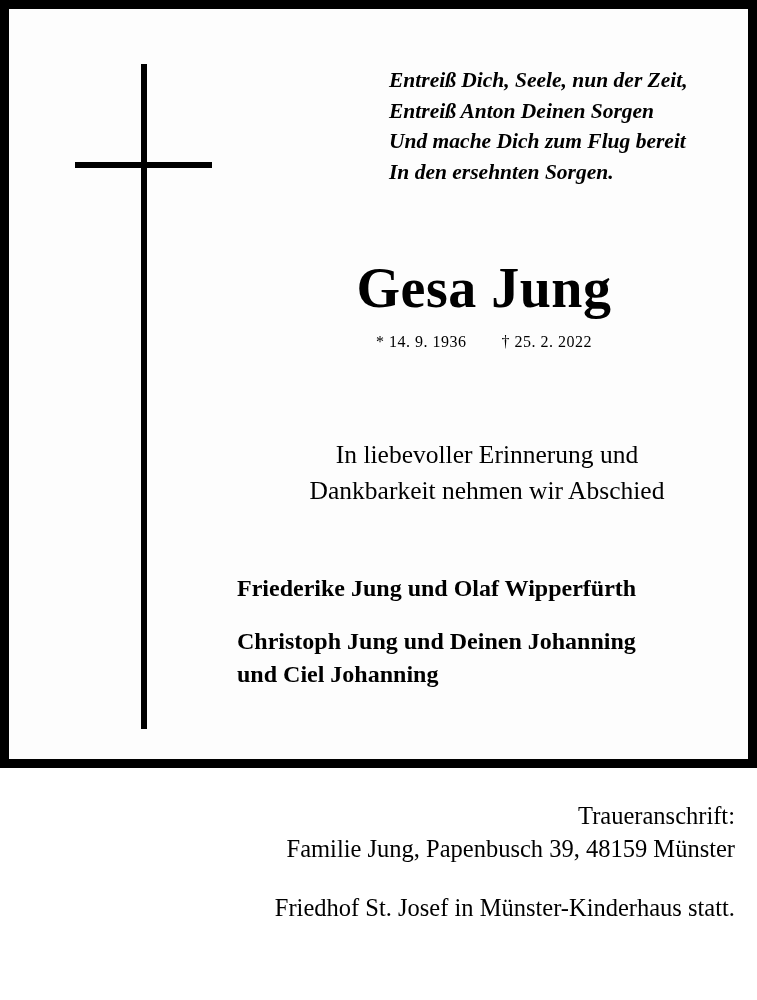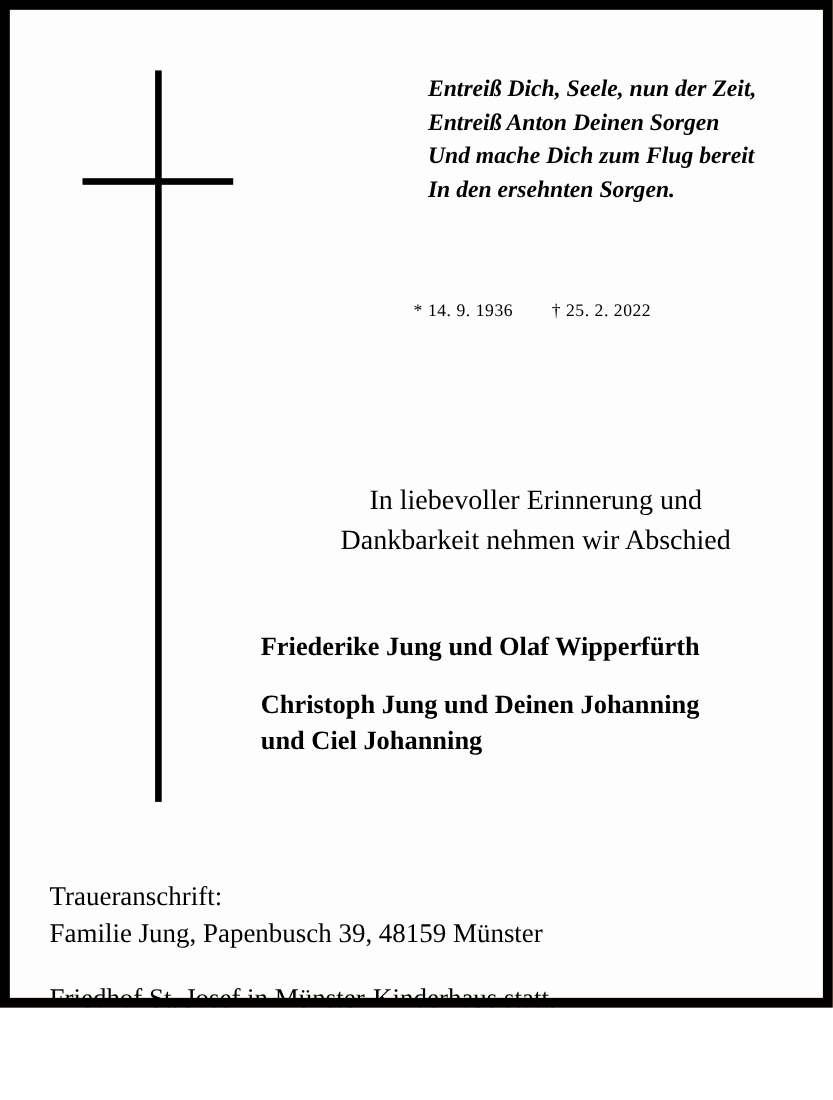--- a/index.html
+++ b/index.html
@@ -11,22 +11,22 @@
     width: 757px;
     height: 1000px;
     font-family: "Liberation Serif", serif;
     color: #000000;
     overflow: hidden;
   }
   .obituary {
     position: relative;
     box-sizing: border-box;
     width: 757px;
-    height: 916px;
-    background: #fdba74;
+    height: 768px;
+    background: #0c4a6e;
     border: 9px solid #000000;
     padding: 0;
   }
   .inner {
     position: relative;
     box-sizing: border-box;
     width: 100%;
     height: 100%;
     background: #fdfdfd;
     padding: 0;
@@ -121,21 +121,21 @@
   .family .group:last-child { margin-bottom: 0; }
 
   
   .footer {
     position: absolute;
     left: 36px;
     top: 790px;
     width: 690px;
     font-size: 24.5px;
     line-height: 1.35;
-    text-align: left;
+    text-align: right;
   }
   .footer .block { margin-bottom: 26px; }
   .footer .block:last-child { margin-bottom: 0; }
 </style>
 </head>
 <body>
 
 <div class="obituary">
   <div class="inner">
 
@@ -145,20 +145,21 @@
     </div>
 
     <div class="poem">
       <div>Entreiß Dich, Seele, nun der Zeit,</div>
       <div>Entreiß Anton Deinen Sorgen</div>
       <div>Und mache Dich zum Flug bereit</div>
       <div>In den ersehnten Sorgen.</div>
     </div>
 
     <div class="name-block">
+      <div class="name">Gesa Jung</div>
       <div class="dates">
         <span>* 14. 9. 1936</span>
         <span class="sep"></span>
         <span>† 25. 2. 2022</span>
       </div>
     </div>
 
     <div class="memorial">
       <div>In liebevoller Erinnerung und</div>
       <div>Dankbarkeit nehmen wir Abschied</div>

